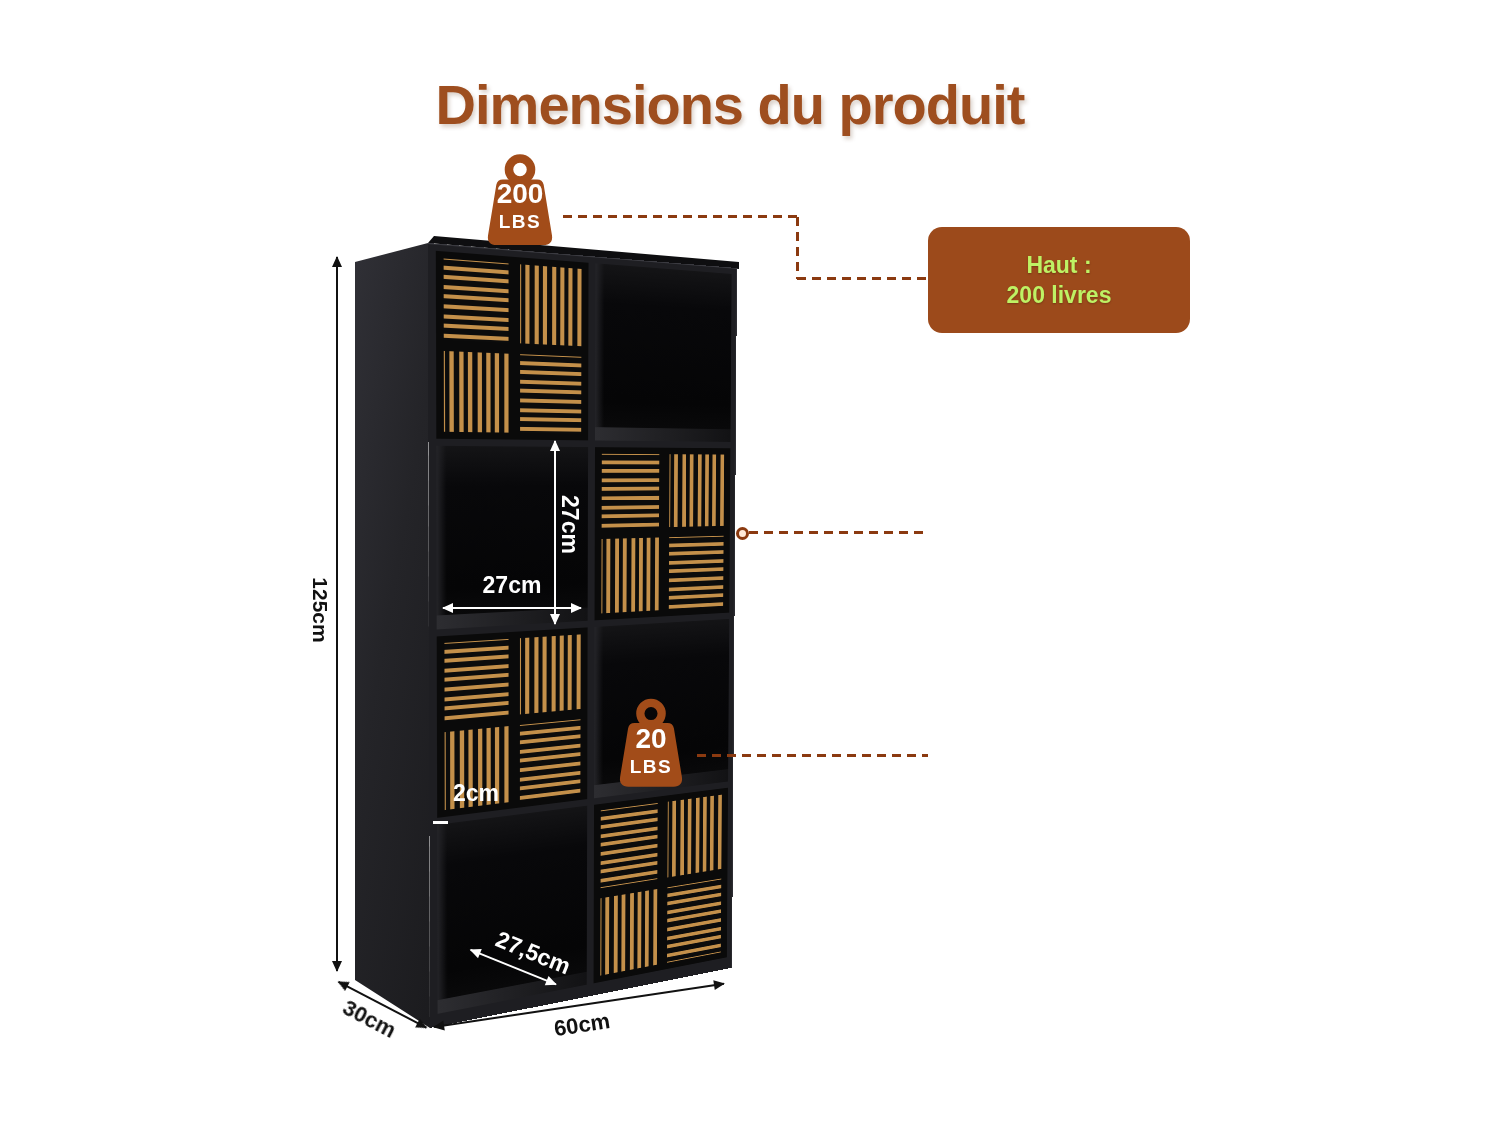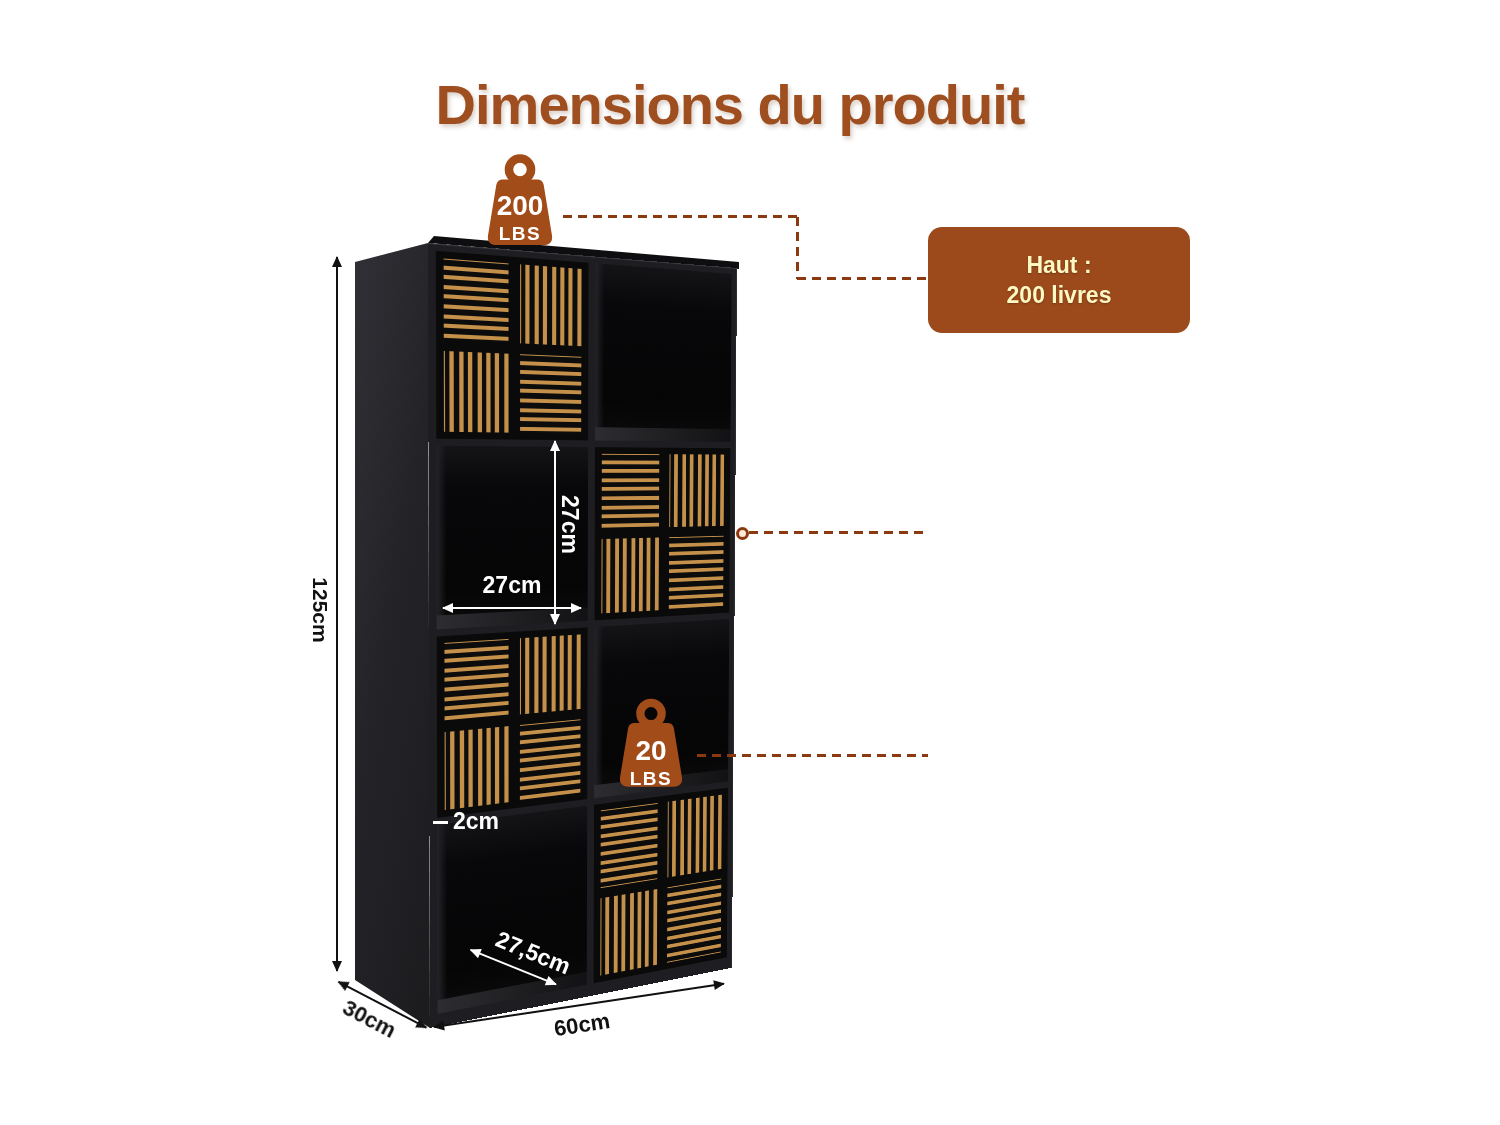--- a/index.html
+++ b/index.html
@@ -54,36 +54,36 @@
     background:linear-gradient(90deg,#242428,rgba(0,0,0,0));
   }
   .open::after {
     content:""; position:absolute; left:0; right:0; bottom:0; height:14px;
     background:linear-gradient(90deg,#2d2d31,#121214);
   }
 
   
   .weight { position:absolute; z-index:6; }
   .weight svg { position:absolute; left:0; top:0; width:100%; height:100%; }
-  .weight-text { position:absolute; left:0; right:0; top:40px; text-align:center; color:#ffffff; z-index:2; }
+  .weight-text { position:absolute; left:0; right:0; top:28px; text-align:center; color:#ffffff; z-index:2; }
   .weight-value { font-size:28px; font-weight:700; line-height:1; }
   .weight-unit { font-size:19px; font-weight:700; letter-spacing:1.5px; line-height:1; margin-top:4px; }
 
   
   .dash-h { position:absolute; height:3px; z-index:5;
     background:repeating-linear-gradient(90deg,#8B3A10 0 9px,rgba(0,0,0,0) 9px 15px); }
   .dash-v { position:absolute; width:3px; z-index:5;
     background:repeating-linear-gradient(180deg,#8B3A10 0 9px,rgba(0,0,0,0) 9px 15px); }
   .dot { position:absolute; width:7px; height:7px; border:3px solid #8B3A10; border-radius:50%;
     background:#ffe9d8; z-index:6; }
 
   
   .callout {
     position:absolute; left:928px; width:262px; height:106px;
-    background:#9C4A1B; border-radius:14px; color:#fef9c3;
+    background:#9C4A1B; border-radius:14px; color:#bef264;
     display:flex; align-items:center; justify-content:center;
     box-sizing:border-box; padding:24px 12px; z-index:6;
   }
   .callout-text { white-space:pre-line; text-align:center; font-size:23px; font-weight:700; line-height:1.32;
     text-shadow:0 1px 2px rgba(0,0,0,0.25); }
 
   
   .arr-h { position:absolute; height:2px; background:currentColor; }
   .arr-h::before { content:""; position:absolute; left:-1px; top:-4px;
     border-top:5px solid transparent; border-bottom:5px solid transparent; border-right:11px solid currentColor; }
@@ -199,20 +199,20 @@
     <div class="arr-label-in lbl" style="top:8px">60cm</div>
   </div>
 
   <div class="arr-h dim-white" style="left:443px;top:607px;width:138px"></div>
   <div class="lbl-white center" style="left:443px;top:572px;width:138px">27cm</div>
 
   <div class="arr-v dim-white" style="left:554px;top:441px;height:183px"></div>
   <div class="lbl-white center rot90" style="left:519px;top:511px;width:100px">27cm</div>
 
   <div class="tick-2cm"></div>
-  <div class="lbl-white" style="left:453px;top:808px">2cm</div>
+  <div class="lbl-white" style="left:453px;top:780px">2cm</div>
 
   <div class="arr-group dim-white" style="left:471px;top:949px;width:92px;transform:rotate(22deg)">
     <div class="arr-h"></div>
     <div class="arr-label-in lbl-white" style="top:-33px;left:-4px;right:-30px">27,5cm</div>
   </div>
 
 </div>
 
 </body></html>

